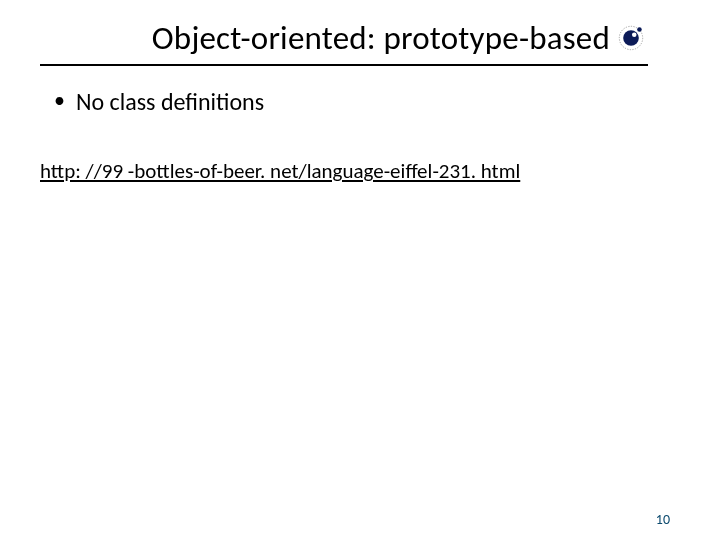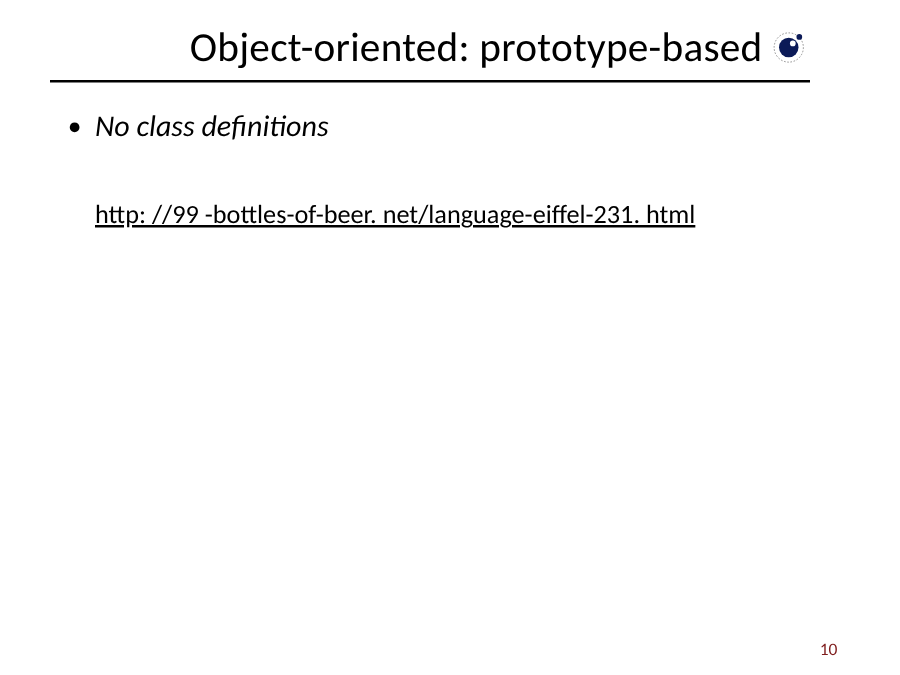--- a/index.html
+++ b/index.html
@@ -1,26 +1,26 @@
 <!DOCTYPE html>
 <html><head>
 <meta charset="utf-8">
 <style>
   * { margin: 0; padding: 0; box-sizing: border-box; }
   html, body { width: 720px; height: 540px; background: #fff; font-family: Calibri, "Segoe UI", Arial, sans-serif; color: #000; }
   .slide { position: relative; width: 688px; height: 540px; padding: 18px 40px 24px 40px; }
   .title-row { display: flex; align-items: center; justify-content: flex-end; gap: 8px; border-bottom: 2px solid #000; padding: 0 4px 6px 0; margin: 0 0 20px 0; }
   .title { font-size: 33px; font-weight: 400; letter-spacing: 0.2px; }
   .logo { width: 26px; height: 26px; flex: 0 0 auto; }
-  .bullets { list-style: none; padding-left: 10px; font-style: italic; }
+  .bullets { list-style: none; padding-left: 10px; }
   .bullets li { position: relative; padding-left: 26px; font-size: 24px; line-height: 1.35; margin-bottom: 2px; }
   .bullets li::before { content: "•"; position: absolute; left: 4px; top: 0; font-size: 22px; }
   .gap { height: 36px; }
-  .link { display: block; font-size: 21px; color: #000; text-decoration: underline; margin-left: 36px; margin-top: 2px; }
-  .pagenum { position: absolute; right: 18px; bottom: 12px; font-size: 14px; color: #7f1d1d; }
+  .link { display: block; font-size: 21px; color: #000; text-decoration: underline; margin-top: 2px; }
+  .pagenum { position: absolute; right: 18px; bottom: 12px; font-size: 14px; color: #0c4a6e; }
 </style>
 </head>
 <body>
 
 <div class="slide">
 
   <div class="title-row">
     <div class="title">Object-oriented: prototype-based</div>
     <span class="logo">
       <svg viewBox="0 0 40 40" width="26" height="26">

